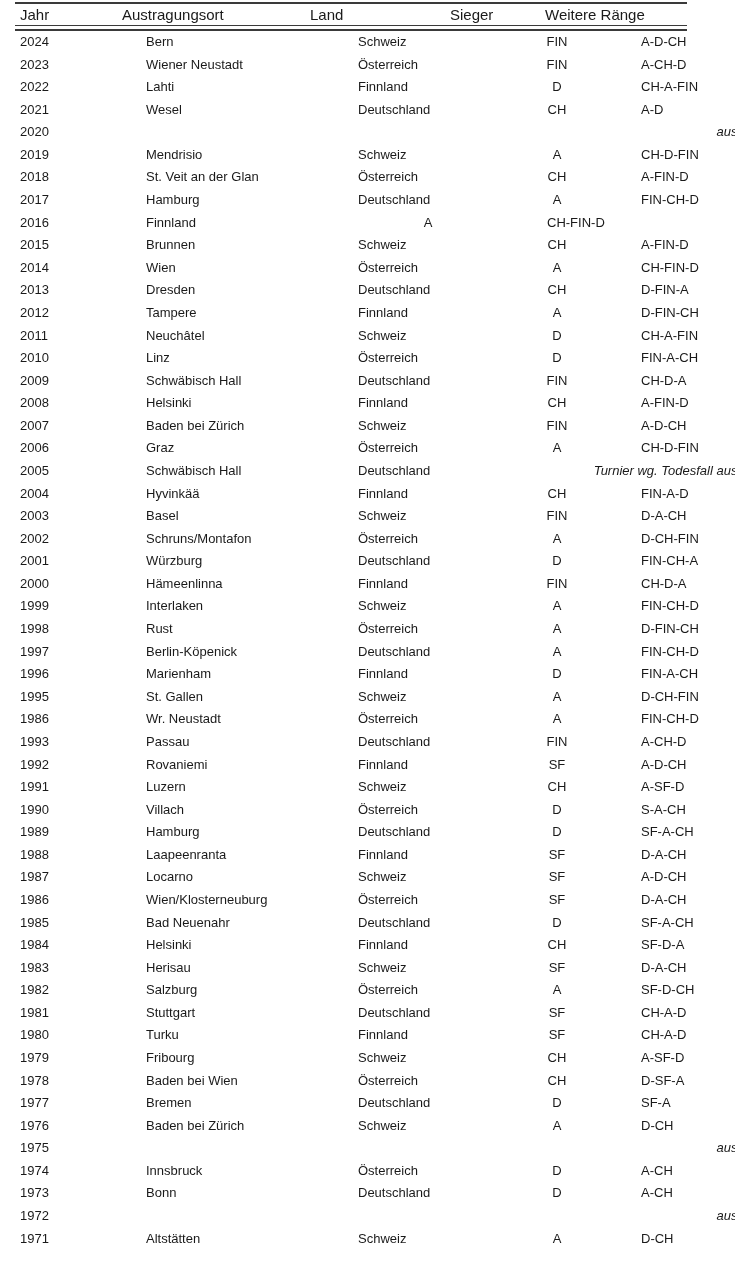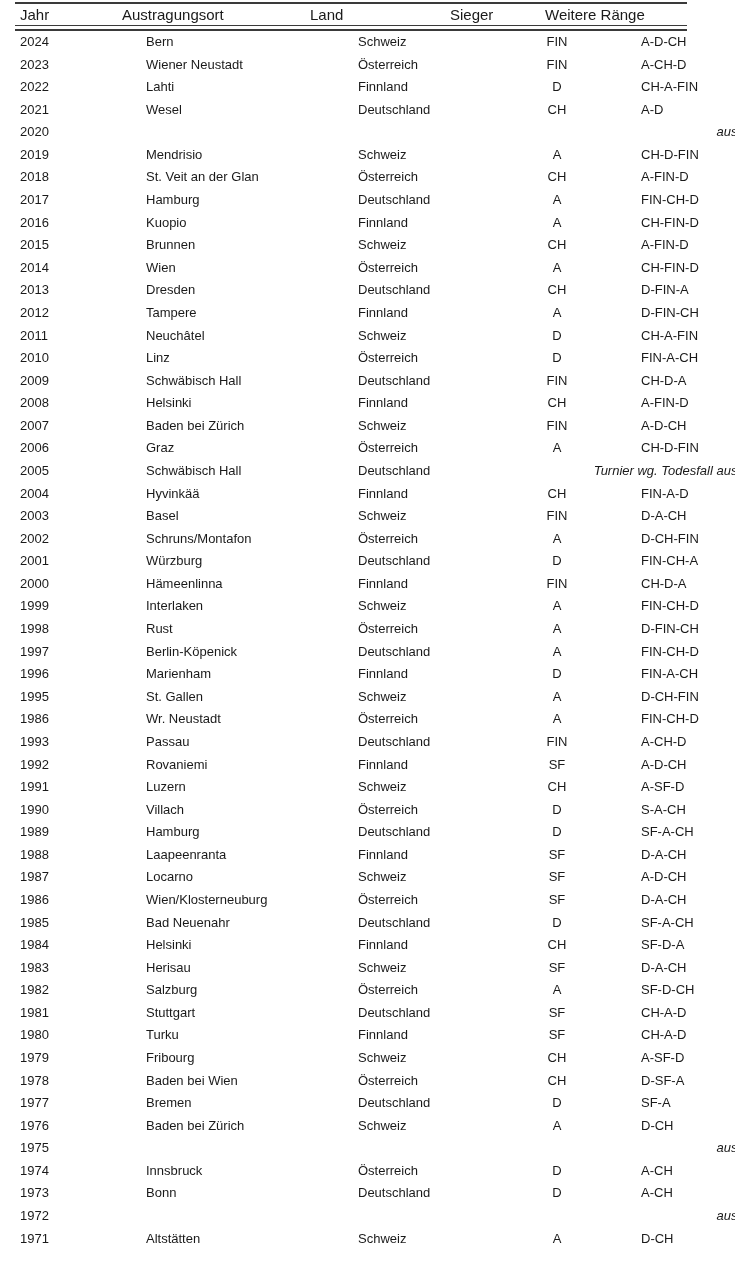--- a/index.html
+++ b/index.html
@@ -116,21 +116,20 @@
         </div>
         <div class="row">
           <div class="cell jahr">2017</div>
           <div class="cell">Hamburg</div>
           <div class="cell">Deutschland</div>
           <div class="cell sieger">A</div>
           <div class="cell raenge">FIN-CH-D</div>
         </div>
         <div class="row">
           <div class="cell jahr">2016</div>
-          <div class="cell">Kuopio</div>
           <div class="cell">Finnland</div>
           <div class="cell sieger">A</div>
           <div class="cell raenge">CH-FIN-D</div>
         </div>
         <div class="row">
           <div class="cell jahr">2015</div>
           <div class="cell">Brunnen</div>
           <div class="cell">Schweiz</div>
           <div class="cell sieger">CH</div>
           <div class="cell raenge">A-FIN-D</div>

